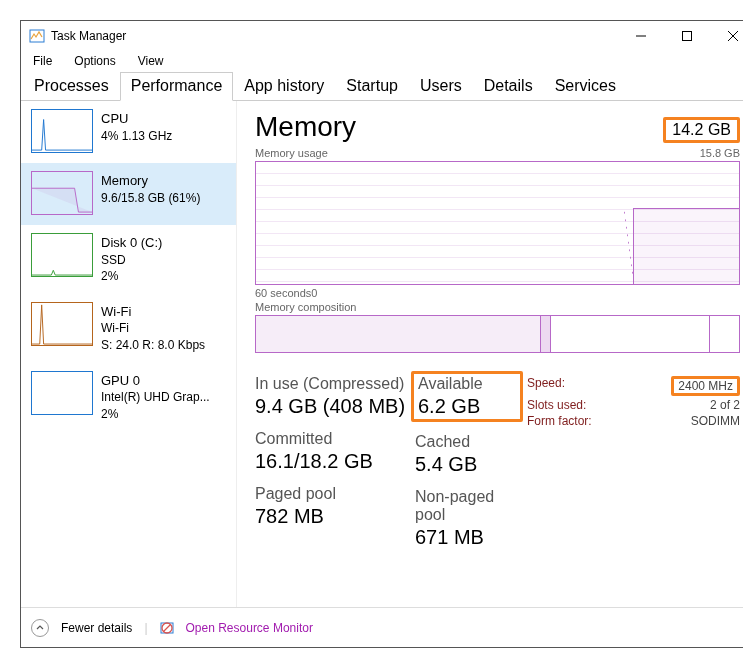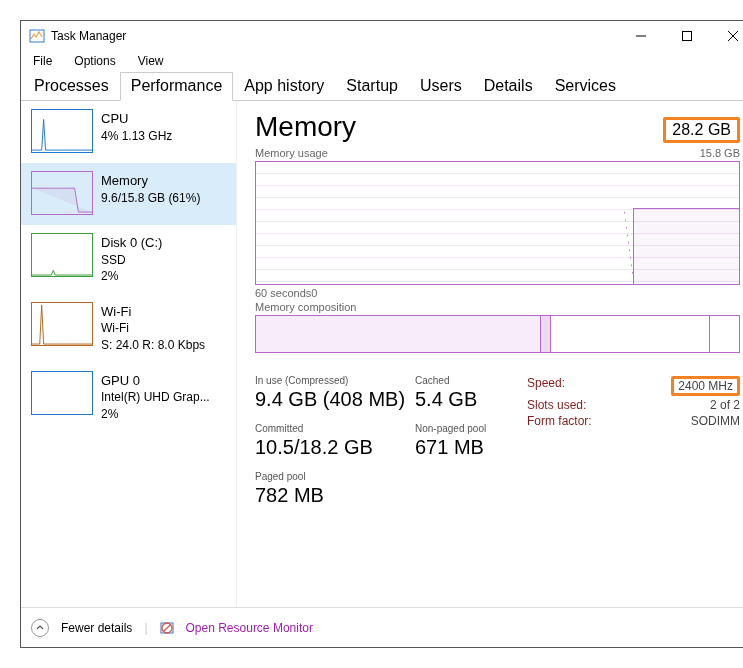--- a/index.html
+++ b/index.html
@@ -55,21 +55,21 @@
     content:""; position:absolute; left:-10px; top:0; width:10px; height:100%;
     background: linear-gradient(to top right, transparent 49%, #b768c8 50%, transparent 51%);
   }
   .axis-row { display:flex; justify-content:flex-start; font-size: 11px; color:#666; margin-top:2px;}
   .comp-chart {
     height: 38px; border:1px solid #b768c8; position:relative; margin-top:2px; display:flex;
   }
   .comp-seg { height:100%; border-right:1px solid #b768c8; }
   .stats { display:flex; margin-top:22px; gap:0; font-size:12px;}
   .stat-col { display:flex; flex-direction:column; gap:12px; }
-  .stat-block .label { font-size:10px; color:#555; }
+  .stat-block .label { font-size:16px; color:#555; }
   .stat-block .value { font-size:20px; margin-top:2px; }
   .kv-col { font-size:12px; color:#444; }
   .kv-col .row { display:flex; gap:10px; justify-content:space-between; padding:1px 0;}
   .kv-col .row .k { color:#7f1d1d; }
   .footer {
     height: 40px; border-top:1px solid #ddd; display:flex; align-items:center; gap:12px;
     padding: 0 10px; font-size:12px;
   }
   .chev { width:18px; height:18px; border:1px solid #999; border-radius:50%; display:flex; align-items:center; justify-content:center; font-size:11px; }
   .link { color:#a21caf; }
@@ -180,21 +180,21 @@
           <div>Intel(R) UHD Grap...</div>
           <div>2%</div>
         </div>
       </div>
 
     </div>
 
     <div class="main">
       <div class="main-header">
         <h1>Memory</h1>
-        <span class="total-mem highlight">28.2 GB</span>
+        <span class="total-mem highlight">14.2 GB</span>
       </div>
 
       <div class="chart-label-row">
         <span>Memory usage</span>
         <span>15.8 GB</span>
       </div>
       <div class="usage-chart">
         <div class="usage-fill"></div>
       </div>
       <div class="axis-row">
@@ -213,29 +213,33 @@
       </div>
 
       <div class="stats">
         <div class="stat-col" style="width:160px;">
           <div class="stat-block">
             <div class="label">In use (Compressed)</div>
             <div class="value">9.4 GB (408 MB)</div>
           </div>
           <div class="stat-block">
             <div class="label">Committed</div>
-            <div class="value">10.5/18.2 GB</div>
+            <div class="value">16.1/18.2 GB</div>
           </div>
           <div class="stat-block">
             <div class="label">Paged pool</div>
             <div class="value">782 MB</div>
           </div>
         </div>
 
         <div class="stat-col" style="width:108px;">
+          <div class="stat-block highlight" style="padding:1px 4px; margin:-4px 0 -1px -4px;">
+            <div class="label">Available</div>
+            <div class="value">6.2 GB</div>
+          </div>
           <div class="stat-block">
             <div class="label">Cached</div>
             <div class="value">5.4 GB</div>
           </div>
           <div class="stat-block">
             <div class="label">Non-paged pool</div>
             <div class="value">671 MB</div>
           </div>
         </div>
 

